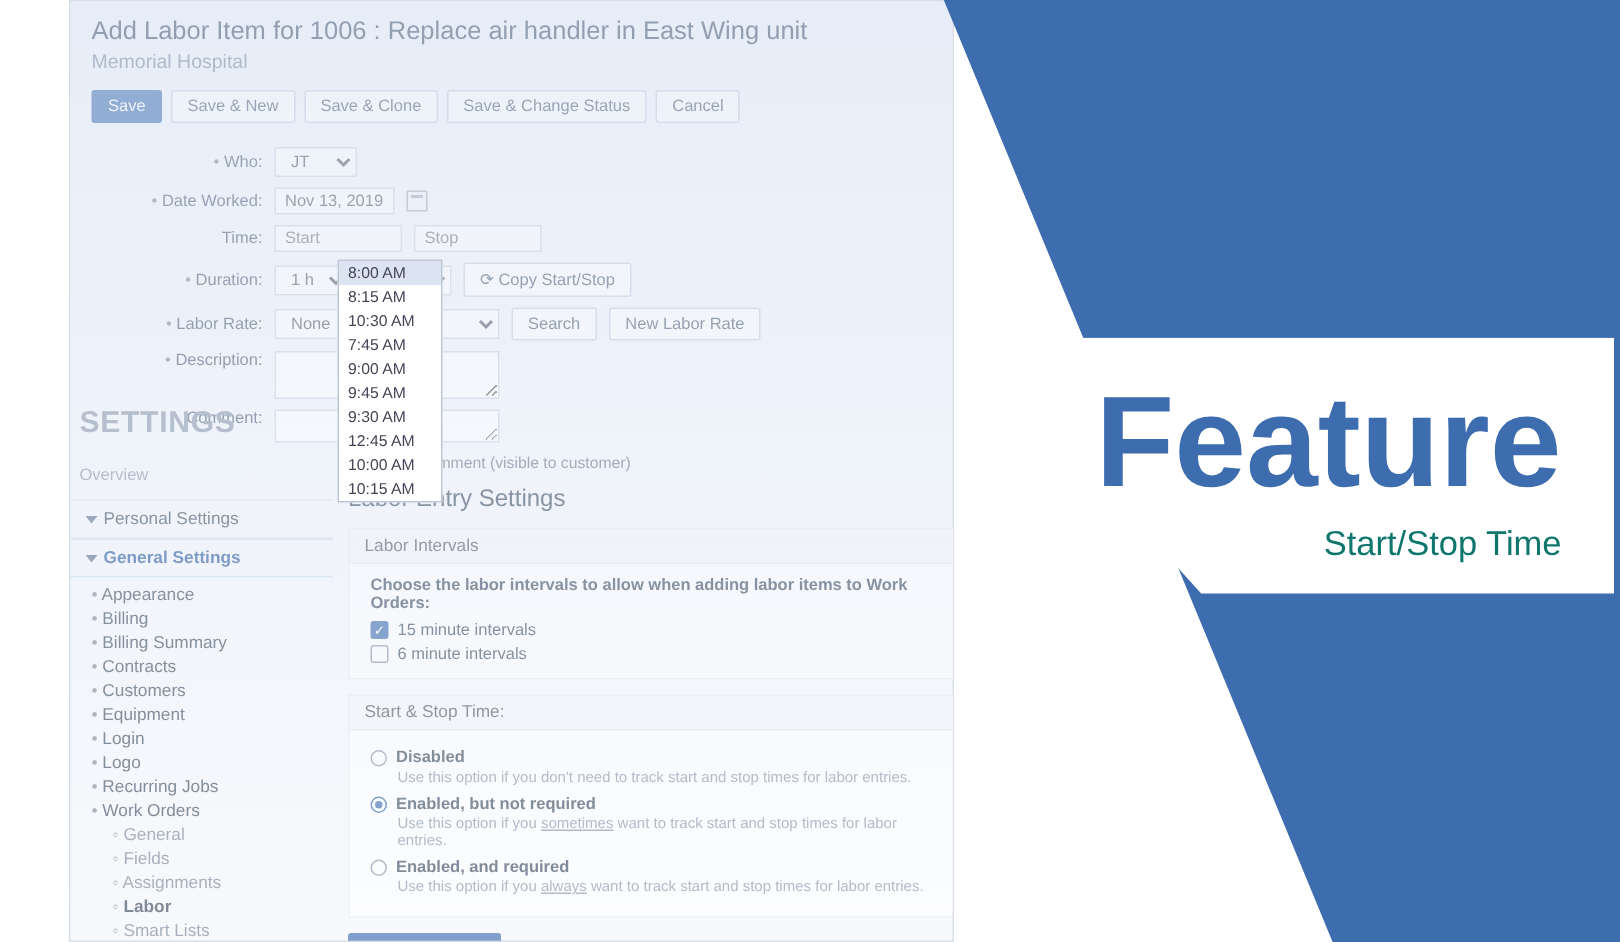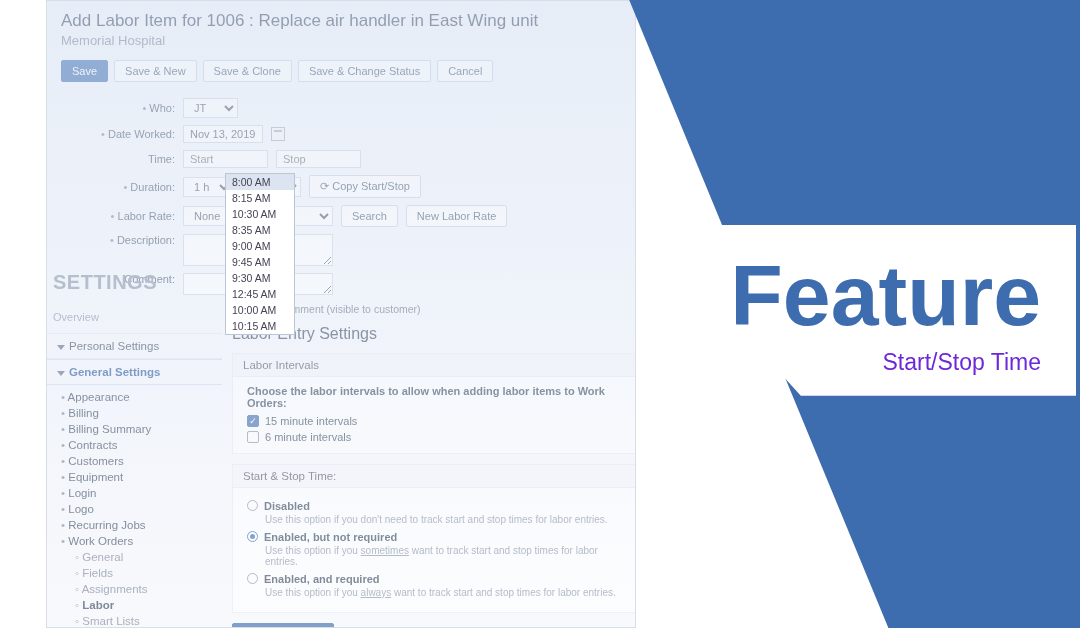--- a/index.html
+++ b/index.html
@@ -13,21 +13,21 @@
     clip-path: polygon(54% 0, 100% 0, 100% 100%, 78% 100%);
     z-index: 1;
   }
   
   .rtitle {
     position: absolute; top: 225px; right: 50px; width: 430px; text-align: right;
     background: #fff; padding: 30px 35px 20px 20px; z-index: 2;
     clip-path: polygon(0 0, 100% 0, 100% 100%, 36% 100%);
   }
   .rtitle h1 { font-size: 86px; font-weight: 700; color: #3d6caf; line-height: 0.95; }
-  .rtitle h2 { font-size: 23px; font-weight: 400; color: #6d28d9; margin-top: 12px; }
+  .rtitle h2 { font-size: 23px; font-weight: 400; color: #0f766e; margin-top: 12px; }
 
   
   .panel {
     position: absolute; top: 0; left: 0; width: 590px; height: 628px;
     background: #f4f6fb; z-index: 0; border: 1px solid #d8dee8; overflow: hidden;
   }
   .fade {
     position: absolute; top:0; left:0; width:100%; height:100%;
     background: linear-gradient(to bottom, rgba(220,230,245,.55), rgba(255,255,255,.35));
     z-index: 5; pointer-events:none;
@@ -152,21 +152,21 @@
       <div class="frow" style="align-items:flex-start">
         <div class="flab nodot">Comment:</div>
         <textarea class="inp" style="width: 150px; height: 22px;"></textarea>
       </div>
     </div>
 
     <div class="timedd">
       <div class="hl">8:00 AM</div>
       <div>8:15 AM</div>
       <div>10:30 AM</div>
-      <div>8:35 AM</div>
+      <div>7:45 AM</div>
       <div>9:00 AM</div>
       <div>9:45 AM</div>
       <div>9:30 AM</div>
       <div>12:45 AM</div>
       <div>10:00 AM</div>
       <div>10:15 AM</div>
     </div>
 
     <div class="settingsLabel">SETTINGS</div>
     <div class="overview">Overview</div>

